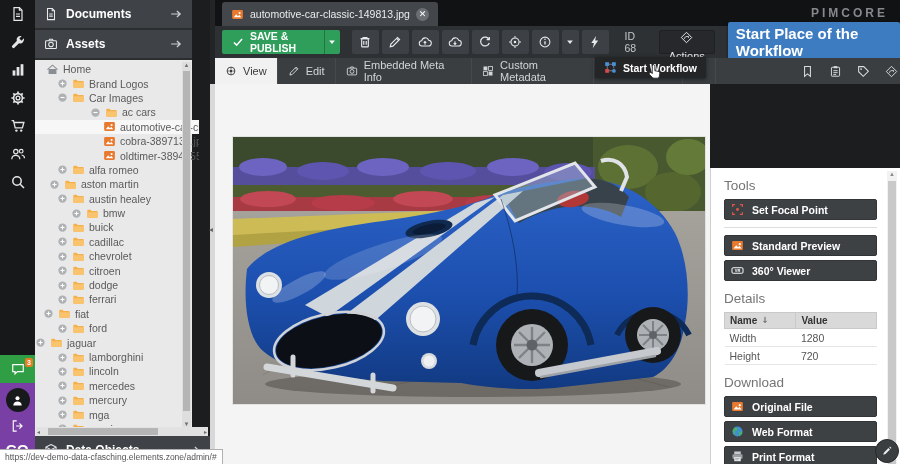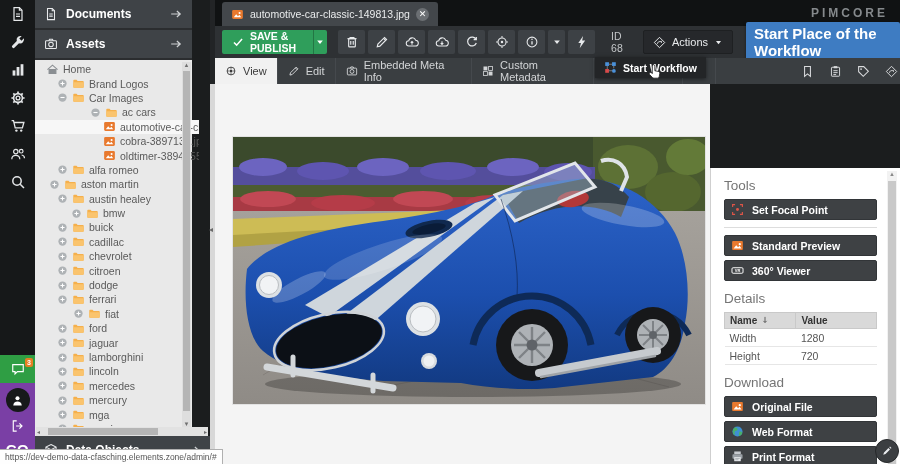--- a/index.html
+++ b/index.html
@@ -72,21 +72,21 @@
   #save-btn { height:24px; background:#2f9e5b; border-radius:2px; display:flex; align-items:center; cursor:pointer; }
   #save-btn .main { display:flex; align-items:center; gap:6px; padding:0 10px; color:#fff;
              font-weight:bold; font-size:10.5px; }
   #save-btn .sep { width:1px; height:24px; background:rgba(0,0,0,0.25); }
   #save-btn .caret { width:20px; display:flex; justify-content:center; color:#fff; }
   .tbtn { width:27px; height:24px; background:#3d4145; border-radius:2px; display:flex;
           align-items:center; justify-content:center; color:#e8eaec; cursor:pointer; }
   .tbtn.narrow { width:17px; }
   #id-label { color:#c3c6c8; font-size:10.5px; margin:0 11px 0 13px; }
   #actions-btn { height:24px; background:#26282b; border:1px solid #1e2022; border-radius:2px;
-          display:flex; align-items:center; gap:6px; padding:0 9px; color:#e8eaec; font-size:11px; cursor:pointer; }
+          display:flex; align-items:center; gap:6px; padding:0 9px; color:#e8eaec; font-size:11px; cursor:pointer;flex-direction:column; }
   #wf-tooltip { margin-left:10px; background:#3e7cc2; color:#fff; font-weight:bold; font-size:15px;
           padding:3px 8px; border-radius:2px; box-shadow:0 1px 3px rgba(0,0,0,0.5); }
 
   #toolbar2 { position:absolute; left:0; top:58px; width:685px; height:26px; background:#3a3e41;
           display:flex; align-items:stretch; }
   .tab2 { display:flex; align-items:center; gap:6px; padding:0 10px; font-size:11px; color:#d3d5d7;
           border-right:1px solid #45494d; cursor:pointer; }
   .tab2 .ic { width:12px; height:12px; }
   .tab2.active { background:#f1f1f1; color:#3a3a3a; }
   #tabs2-icons { display:flex; align-items:center; margin-left:82px; gap:10px; color:#d8dadc; }
@@ -488,21 +488,21 @@
             </svg>
           </span>
           <span class="ic fic">
             <svg viewBox="0 0 16 16">
               <path d="M1.6 4.4c0-.5.4-.9.9-.9h3.1l1.3 1.4h6.6c.5 0 .9.4.9.9v6.4c0 .5-.4.9-.9.9H2.5c-.5 0-.9-.4-.9-.9z" fill="#f5b04c"></path>
               <path d="M1.6 6.6h12.8v5.6c0 .5-.4.9-.9.9H2.5c-.5 0-.9-.4-.9-.9z" fill="#fac46e"></path>
             </svg>
           </span>
           <span>ferrari</span>
         </div>
-        <div class="trow" style="padding-left:38px">
+        <div class="trow" style="padding-left:8px">
           <span class="ic exp">
             <svg viewBox="0 0 16 16">
               <circle cx="8" cy="8" r="6" fill="#aeb2b5"></circle>
               <path d="M8 5v6M5 8h6" stroke="#fff" stroke-width="1.6"></path>
             </svg>
           </span>
           <span class="ic fic">
             <svg viewBox="0 0 16 16">
               <path d="M1.6 4.4c0-.5.4-.9.9-.9h3.1l1.3 1.4h6.6c.5 0 .9.4.9.9v6.4c0 .5-.4.9-.9.9H2.5c-.5 0-.9-.4-.9-.9z" fill="#f5b04c"></path>
               <path d="M1.6 6.6h12.8v5.6c0 .5-.4.9-.9.9H2.5c-.5 0-.9-.4-.9-.9z" fill="#fac46e"></path>
@@ -518,21 +518,21 @@
             </svg>
           </span>
           <span class="ic fic">
             <svg viewBox="0 0 16 16">
               <path d="M1.6 4.4c0-.5.4-.9.9-.9h3.1l1.3 1.4h6.6c.5 0 .9.4.9.9v6.4c0 .5-.4.9-.9.9H2.5c-.5 0-.9-.4-.9-.9z" fill="#f5b04c"></path>
               <path d="M1.6 6.6h12.8v5.6c0 .5-.4.9-.9.9H2.5c-.5 0-.9-.4-.9-.9z" fill="#fac46e"></path>
             </svg>
           </span>
           <span>ford</span>
         </div>
-        <div class="trow" style="padding-left:22px">
+        <div class="trow" style="">
           <span class="ic exp">
             <svg viewBox="0 0 16 16">
               <circle cx="8" cy="8" r="6" fill="#aeb2b5"></circle>
               <path d="M8 5v6M5 8h6" stroke="#fff" stroke-width="1.6"></path>
             </svg>
           </span>
           <span class="ic fic">
             <svg viewBox="0 0 16 16">
               <path d="M1.6 4.4c0-.5.4-.9.9-.9h3.1l1.3 1.4h6.6c.5 0 .9.4.9.9v6.4c0 .5-.4.9-.9.9H2.5c-.5 0-.9-.4-.9-.9z" fill="#f5b04c"></path>
               <path d="M1.6 6.6h12.8v5.6c0 .5-.4.9-.9.9H2.5c-.5 0-.9-.4-.9-.9z" fill="#fac46e"></path>

